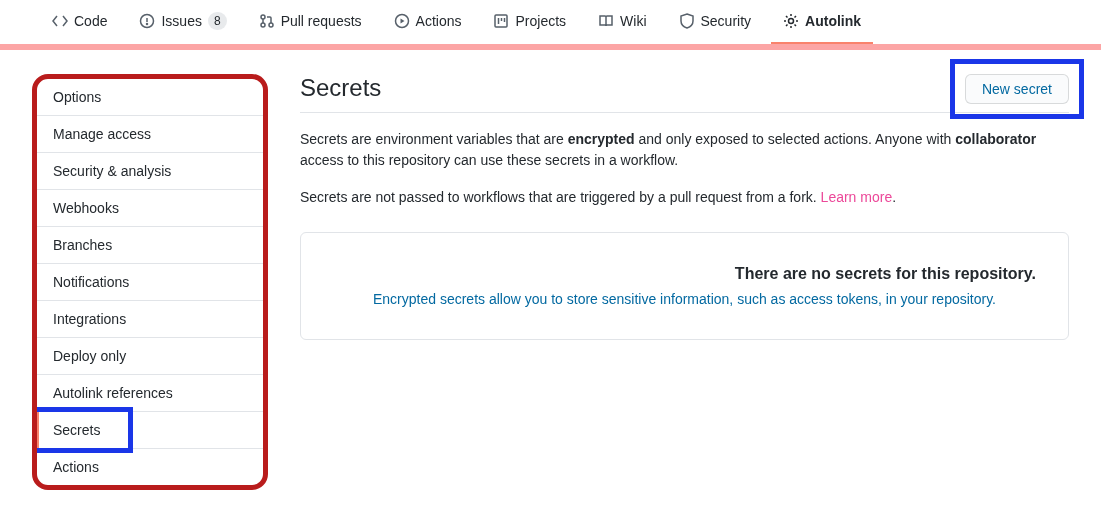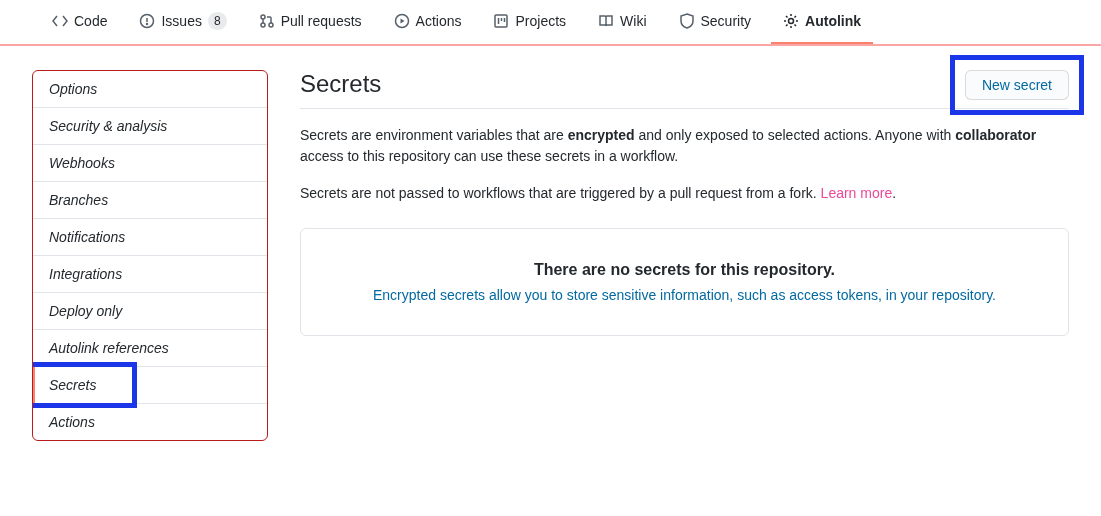--- a/index.html
+++ b/index.html
@@ -6,21 +6,21 @@
   body {
     font-family: -apple-system, BlinkMacSystemFont, "Segoe UI", Helvetica, Arial, sans-serif;
     color: #24292e;
     font-size: 14px;
     background: #fff;
     width: 1101px;
   }
   .top-nav {
     display: flex;
     align-items: center;
-    border-bottom: 2px solid #fca5a5;
+    border-bottom: 6px solid #fca5a5;
     padding: 0 40px;
     gap: 8px;
   }
   .top-nav-item {
     display: flex;
     align-items: center;
     gap: 6px;
     padding: 12px 12px 14px 12px;
     color: #24292e;
     cursor: pointer;
@@ -50,24 +50,23 @@
   .content {
     display: flex;
     padding: 24px 32px;
     gap: 32px;
   }
   .sidebar {
     width: 236px;
     flex-shrink: 0;
   }
   .sidebar-list {
-    border: 1px solid #b91c1c;
-    border-radius: 6px;
+    border: 5px solid #b91c1c;
+    border-radius: 16px;
     overflow: hidden;
-    font-style: italic;
   }
   .sidebar-item {
     padding: 10px 16px;
     border-bottom: 1px solid #e1e4e8;
     cursor: pointer;
     color: #24292e;
     position: relative;
   }
   .sidebar-item:last-child { border-bottom: none; }
   .sidebar-item.active::before {
@@ -109,20 +108,21 @@
     border: 1px solid #e1e4e8;
     border-radius: 6px;
     padding: 32px;
     text-align: center;
     margin-top: 24px;
   }
   .empty-box h3 {
     font-size: 16px;
     font-weight: 600;
     margin-bottom: 8px;
+    text-align: right;
   }
   .empty-box p { color: #0369a1; }
   .highlight-a {
     position: absolute;
     border: 5px solid #1a36e8;
     pointer-events: none;
   }
   svg { fill: none; stroke: #57606a; stroke-width: 1.5; }
   .active svg { stroke: #24292e; }
 </style>
@@ -188,20 +188,21 @@
         <path d="M8 1v2M8 13v2M1 8h2M13 8h2M3 3l1.5 1.5M11.5 11.5L13 13M13 3l-1.5 1.5M4.5 11.5L3 13"></path>
       </svg>
     <span>Autolink</span>
   </div>
 </nav>
 
 <div class="content">
   <aside class="sidebar">
     <div class="sidebar-list" id="sidebar-list">
         <div class="sidebar-item" style="position: relative;"><span>Options</span></div>
+        <div class="sidebar-item" style="position: relative;"><span>Manage access</span></div>
         <div class="sidebar-item" style="position: relative;"><span>Security &amp; analysis</span></div>
         <div class="sidebar-item" style="position: relative;"><span>Webhooks</span></div>
         <div class="sidebar-item" style="position: relative;"><span>Branches</span></div>
         <div class="sidebar-item" style="position: relative;"><span>Notifications</span></div>
         <div class="sidebar-item" style="position: relative;"><span>Integrations</span></div>
         <div class="sidebar-item" style="position: relative;"><span>Deploy only</span></div>
         <div class="sidebar-item" style="position: relative;"><span>Autolink references</span></div>
         <div class="sidebar-item active" style="position: relative;"><span>Secrets</span><div class="highlight-a" style="inset: -5px 130px -5px -5px;"></div></div>
         <div class="sidebar-item" style="position: relative;"><span>Actions</span></div>
       </div>

